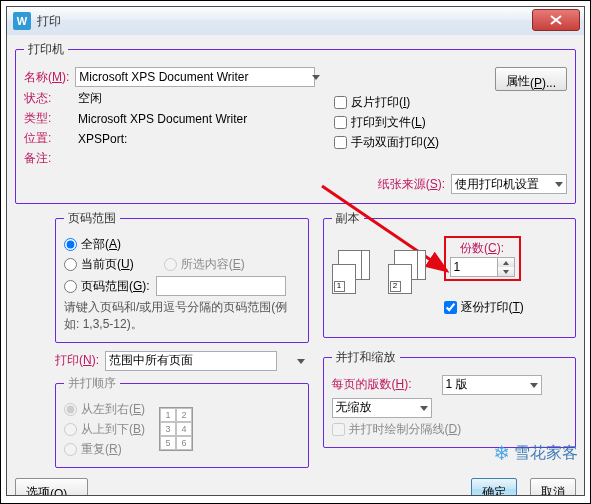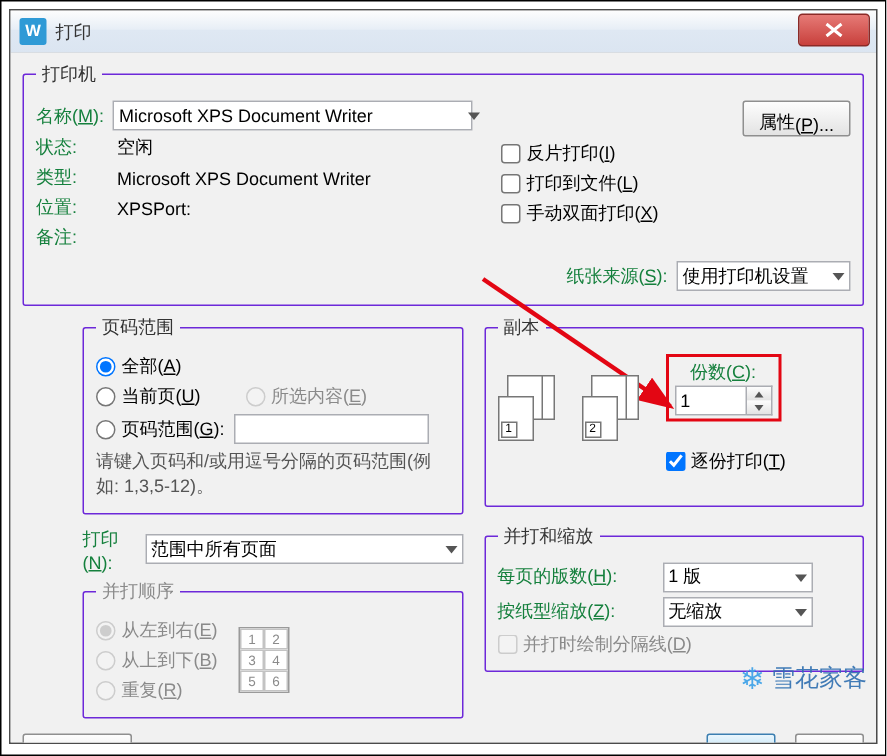--- a/index.html
+++ b/index.html
@@ -7,21 +7,21 @@
   .window{position:relative;border:1px solid #4b4b4b;background:#f0f0f0;overflow:hidden;box-sizing:border-box;height:490px;}
   
   .titlebar{height:28px;background:linear-gradient(to bottom,#fdfdfd,#e7eef6 45%,#dfe8f3 46%,#dbe5f1);border-bottom:1px solid #9aa7b6;display:flex;align-items:center;position:relative;}
   .appicon{width:18px;height:18px;margin:0 6px;background:#2f9ad6;border-radius:2px;display:flex;align-items:center;justify-content:center;color:#fff;font-weight:bold;font-size:11px;}
   .titletext{font-size:12px;color:#333;}
   .closebtn{position:absolute;right:4px;top:2px;width:46px;height:20px;background:linear-gradient(to bottom,#e67a76,#c8403c);border:1px solid #8b2a27;border-radius:3px;display:flex;align-items:center;justify-content:center;color:#fff;font-weight:bold;}
   .body{position:absolute;left:0;right:0;top:28px;bottom:0;background:#f1f1f1;padding:6px 8px 8px 8px;}
   fieldset{border:1px solid #6d28d9;border-radius:2px;margin:0 0 6px 0;padding:6px 8px;}
   legend{padding:0 4px;color:#333;}
   .row{display:flex;align-items:center;margin:3px 0;}
-  .lbl{color:#15803d;}
+  .lbl{color:#be185d;}
   .mnem{text-decoration:underline;}
   .select, .textinput, .spin{border:1px solid #abadb3;background:#fff;height:20px;box-sizing:border-box;font:inherit;padding:0 3px;}
   .select{appearance:none;position:relative;}
   .selwrap{position:relative;display:inline-block;}
   .selwrap::after{content:"";position:absolute;right:4px;top:8px;border-left:4px solid transparent;border-right:4px solid transparent;border-top:5px solid #555;pointer-events:none;}
   .btn{height:22px;border:1px solid #8f8f8f;background:linear-gradient(to bottom,#fdfdfd,#e3e3e3);border-radius:2px;padding:0 10px;display:inline-flex;align-items:flex-end;cursor:default;}
   .btn.primary{border-color:#3c7fb1;background:linear-gradient(to bottom,#eaf6fd,#c4e5f6 45%,#addff7 46%,#bee6fd);}
   .chk{margin:0 4px 0 0;vertical-align:middle;}
   .rad{margin:0 4px 0 0;vertical-align:middle;}
   .small{color:#555;}
@@ -207,21 +207,21 @@
             </div>
           </fieldset>
         </div>
       </div>
 
       <div class="fieldpair">
         <div class="col">
           <div class="row" style="margin:2px 0 4px 0;">
             <span class="lbl" data-interactable="false"><span>打印</span>(<span class="mnem">N</span>):</span>
             <span style="width:6px"></span>
-            <span class="selwrap" style="flex:1"><input class="select" style="width: 212px;" data-interactable="true" value="范围中所有页面"></span>
+            <span class="selwrap" style="flex:1"><input class="select" style="width: 172px;" data-interactable="true" value="范围中所有页面"></span>
           </div>
           <fieldset data-interactable="false">
             <legend class="disabled" data-interactable="false">并打顺序</legend>
             <div style="display:flex;gap:14px;align-items:center;">
               <div>
                 <div class="row disabled">
                     <input type="radio" class="rad" disabled="" checked="" data-interactable="false" style="">
                     <span data-interactable="false"><span>从左到右</span>(<span class="mnem">E</span>)</span>
                   </div>
                 <div class="row disabled">
@@ -245,21 +245,20 @@
           </fieldset>
         </div>
         <div class="col">
           <fieldset data-interactable="false">
             <legend data-interactable="false">并打和缩放</legend>
             <div class="row">
               <span class="lbl" style="width:110px" data-interactable="false"><span>每页的版数</span>(<span class="mnem">H</span>):</span>
               <span class="selwrap"><input class="select" style="width: 100px;" data-interactable="true" value="1 版"></span>
             </div>
             <div class="row">
-              <span class="lbl" style="width:110px" data-interactable="false"><span>按纸型缩放</span>(<span class="mnem">Z</span>):</span>
               <span class="selwrap"><input class="select" style="width: 100px;" data-interactable="true" value="无缩放"></span>
             </div>
             <div class="row disabled">
               <input type="checkbox" class="chk" disabled="" data-interactable="false" style="">
                 <span data-interactable="false"><span>并打时绘制分隔线</span>(<span class="mnem">D</span>)</span>
             </div>
           </fieldset>
         </div>
       </div>
 

